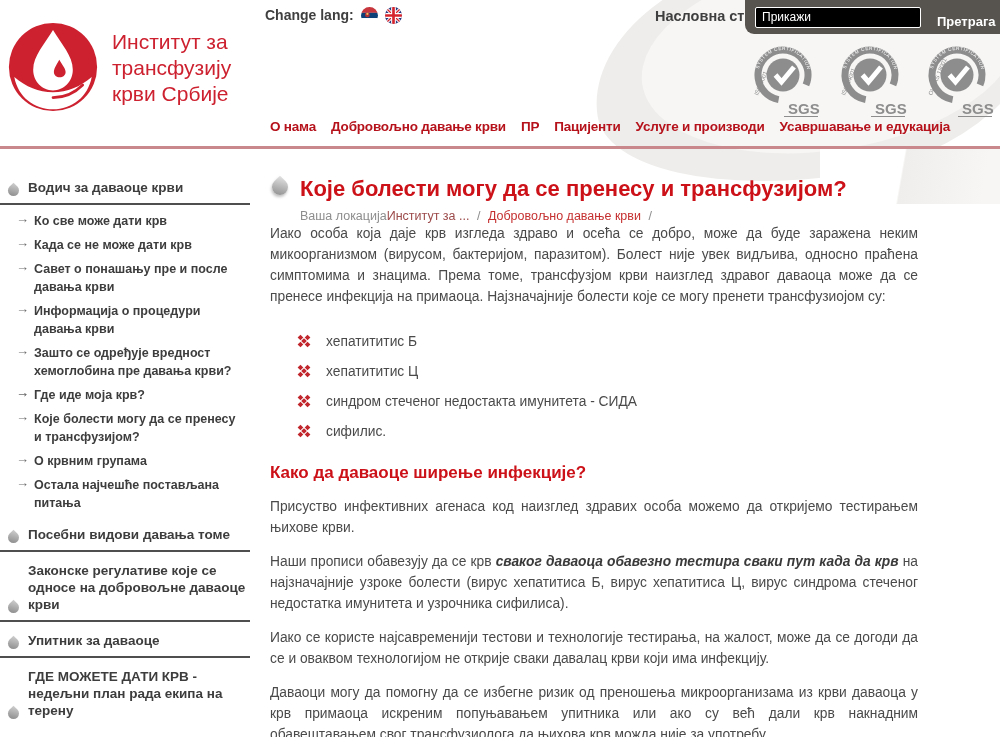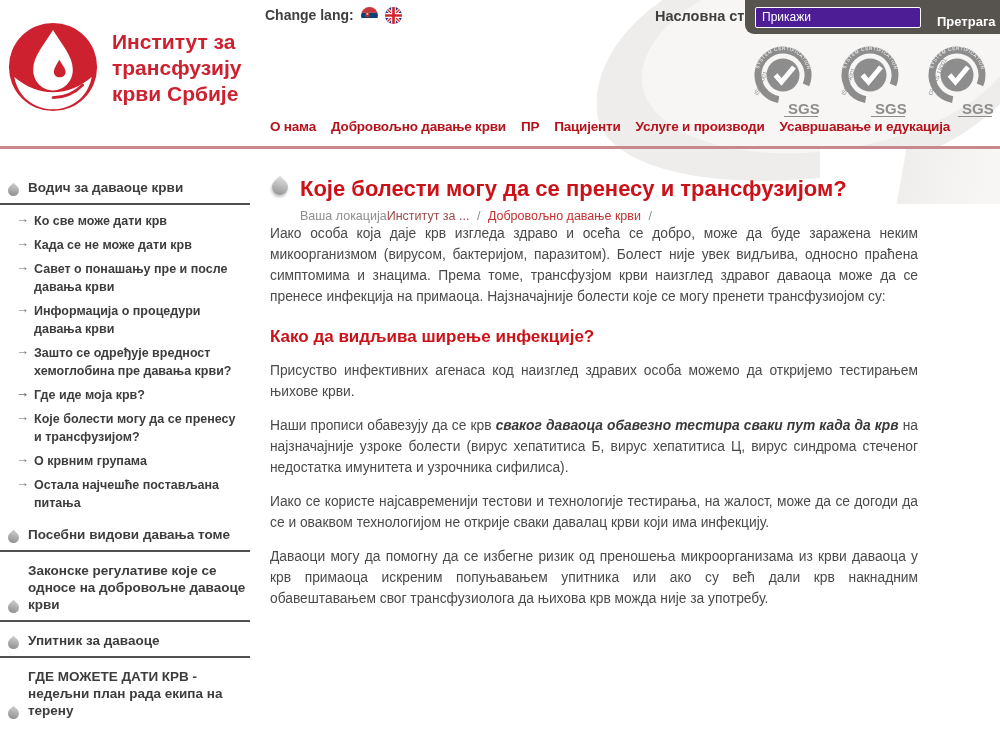--- a/index.html
+++ b/index.html
@@ -12,33 +12,33 @@
           background:#eeedeb;border-radius:48% 52% 46% 54%/58% 42% 58% 42%;
           transform:rotate(-9deg);z-index:0;}
   .swoosh-inner{position:absolute;left:640px;top:-40px;width:380px;height:190px;
           background:#f7f6f5;border-radius:50%;transform:rotate(-9deg);z-index:0;}
   .wedge{position:absolute;right:0;top:149px;width:180px;height:55px;
           background:linear-gradient(100deg,#ffffff 45%,#efeeec 46%,#f7f6f5 90%);z-index:0;}
 
   
   .logo{position:absolute;left:8px;top:22px;display:flex;gap:14px;align-items:flex-start;z-index:2;text-decoration:none;}
   .logo-icon{width:90px;height:90px;display:block;}
-  .logo-text{font-size:21px;line-height:26px;color:#cd2130;margin-top:7px;font-weight:bold;}
+  .logo-text{font-size:21px;line-height:26px;color:#cd2130;margin-top:7px;}
 
   
   .change-lang{position:absolute;left:265px;top:7px;display:flex;gap:7px;
                font-weight:bold;font-size:14px;color:#3f3f3f;z-index:2;}
   .flag{width:17px;height:17px;display:block;cursor:pointer;}
   .home-link{position:absolute;left:655px;top:8px;font-weight:bold;font-size:14.5px;
              color:#3f3f3f;text-decoration:none;z-index:2;}
 
   .search-bar{position:absolute;left:745px;top:0;width:255px;height:34px;background:#57534e;
               border-radius:0 0 0 9px;display:flex;align-items:center;gap:8px;
               padding:0 6px 0 10px;z-index:3;}
-  .search-input{width:166px;height:21px;background:#4c1d95;border:1.5px solid #fff;border-radius:2px;
+  .search-input{width:166px;height:21px;background:#000000;border:1.5px solid #fff;border-radius:2px;
               color:#fff;font-size:12px;padding:0 6px;font-family:inherit;outline:none;}
   .drop{width:10px;height:10px;background:#fff;border-radius:0 50% 50% 50%;transform:rotate(45deg);}
   .search-btn{color:#fff;font-weight:bold;font-size:13px;background:none;border:none;
               font-family:inherit;cursor:pointer;padding:0;margin-top:8px;}
 
   
   .badges{position:absolute;left:746px;top:33px;display:flex;gap:13px;z-index:2;}
   .badge{width:74px;height:86px;}
 
   
@@ -245,22 +245,40 @@
     </div>
     <div class="breadcrumb">
       <span>Ваша локација</span><a class="bc-site">Институт за ...</a>
       <span class="bc-sep">/</span>
       <a class="bc-section">Добровољно давање крви</a>
       <span class="bc-sep">/</span>
     </div>
 
     <p class="p-intro">Иако особа која даје крв изгледа здраво и осећа се добро, може да буде заражена неким микоорганизмом (вирусом, бактеријом, паразитом). Болест није увек видљива, односно праћена симптомима и знацима. Према томе, трансфузјом крви наизглед здравог даваоца може да се пренесе инфекција на примаоца. Најзначајније болести које се могу пренети трансфузиојом су:</p>
 
-
-    <h2 class="subhead">Како да видљива ширење инфекције?</h2>
+    <ul class="bullets">
+      <li>
+          <span class="bul"></span>
+          <span>хепатититис Б</span>
+        </li>
+      <li>
+          <span class="bul"></span>
+          <span>хепатититис Ц</span>
+        </li>
+      <li>
+          <span class="bul"></span>
+          <span>синдром стеченог недостакта имунитета - СИДА</span>
+        </li>
+      <li>
+          <span class="bul"></span>
+          <span>сифилис.</span>
+        </li>
+    </ul>
+
+    <h2 class="subhead">Како да даваоце ширење инфекције?</h2>
 
     <p>Присуство инфективних агенаса код наизглед здравих особа можемо да откријемо тестирањем њихове крви.</p>
 
     <p><span>Наши прописи обавезују да се крв </span><span class="emph">сваког даваоца обавезно тестира сваки пут када да крв</span><span> на најзначајније узроке болести (вирус хепатитиса Б, вирус хепатитиса Ц, вирус синдрома стеченог недостатка имунитета и узрочника сифилиса).</span></p>
 
     <p>Иако се користе најсавременији тестови и технологије тестирања, на жалост, може да се догоди да се и оваквом технологијом не открије сваки давалац крви који има инфекцију.</p>
 
     <p>Даваоци могу да помогну да се избегне ризик од преношења микроорганизама из крви даваоца у крв примаоца искреним попуњавањем упитника или ако су већ дали крв накнадним обавештавањем свог трансфузиолога да њихова крв можда није за употребу.</p>
   </main>
 

